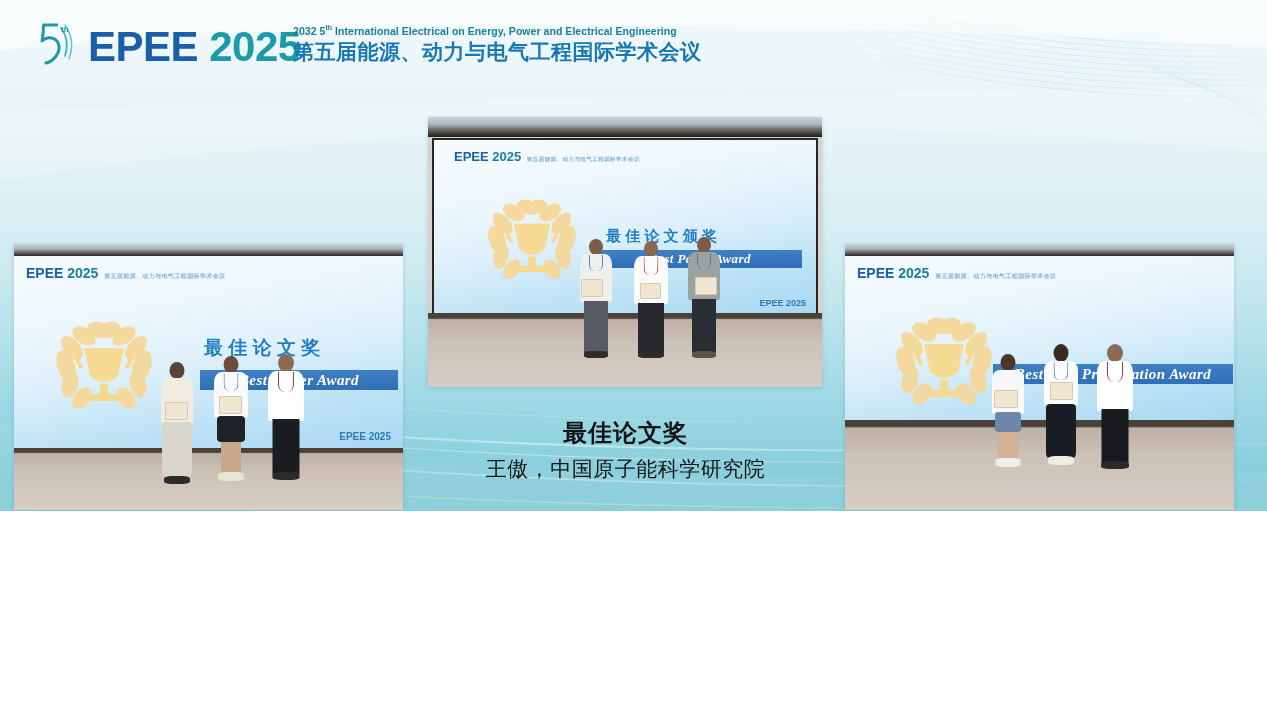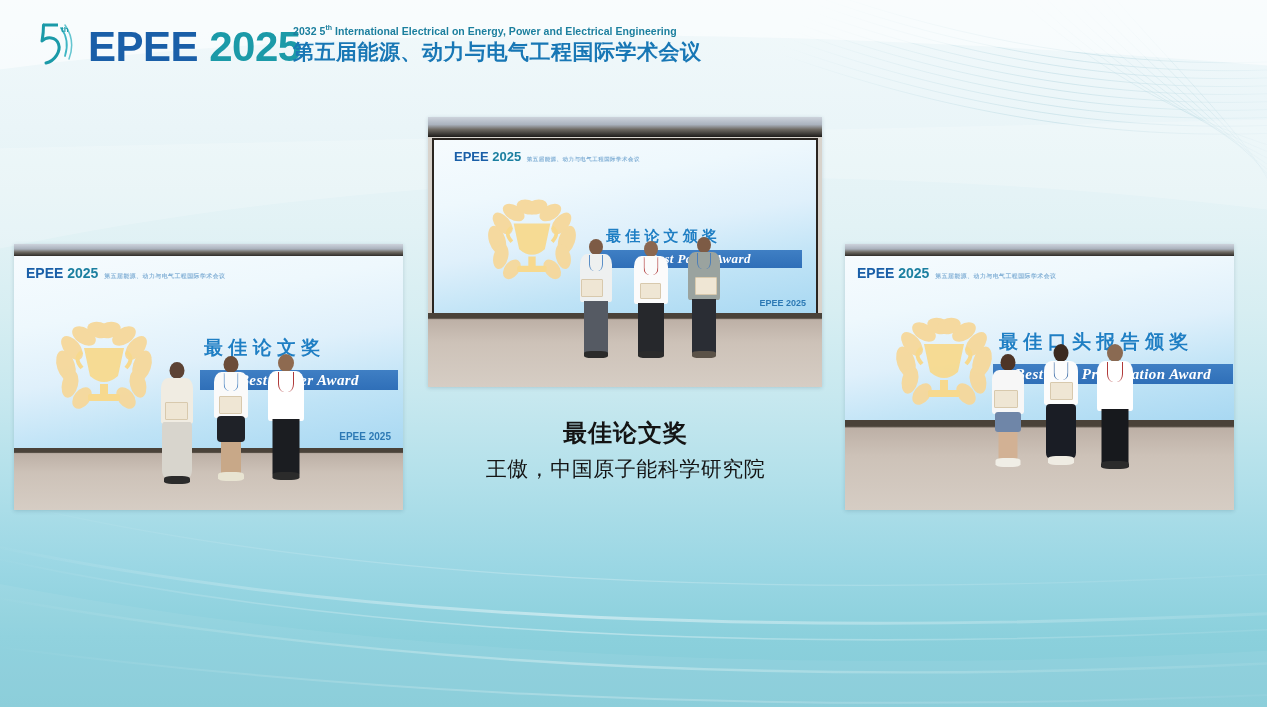--- a/index.html
+++ b/index.html
@@ -7,21 +7,21 @@
     padding: 0;
     background: #ffffff;
   }
   body {
     font-family: "Liberation Serif", "DejaVu Serif", serif;
   }
 
   .slide {
     position: relative;
     width: 1267px;
-    height: 707px;
+    height: 511px;
     overflow: hidden;
     background: linear-gradient(180deg,
         #f2f9fb 0%,
         #eaf5f8 18%,
         #e2f2f5 32%,
         #d7eef2 44%,
         #c7e8ef 56%,
         #b2e0ea 68%,
         #9bd7e4 80%,
         #8bd0dc 90%,
@@ -510,21 +510,20 @@
             </g>
             <g fill="#f7d98e">
               <path d="M40,30 L80,30 L74,58 Q60,70 46,58 Z" opacity="0.95"></path>
               <rect x="56" y="66" width="8" height="12"></rect>
               <rect x="44" y="76" width="32" height="7" rx="2"></rect>
               <path d="M38,34 q-9,6 0,16" stroke="#f7d98e" stroke-width="4" fill="none"></path>
               <path d="M82,34 q9,6 0,16" stroke="#f7d98e" stroke-width="4" fill="none"></path>
             </g>
           </svg>
         </div>
-        <div class="scr-cn-title" style="left:154px; top:76px; font-size:19px;">最佳口头报告颁奖</div>
         <div class="scr-banner" style="left:148px; top:108px; width:240px; height:20px;">
           <span style="font-size:15px;">Best Oral Presentation Award</span>
         </div>
         <div class="scr-footer-logo" style="right:12px; bottom:-70px; font-size:10px;">
           <span>EPEE</span>
           <span>2025</span>
         </div>
       </div>
       <div class="ph-floor" style="height:90px;"></div>
 

